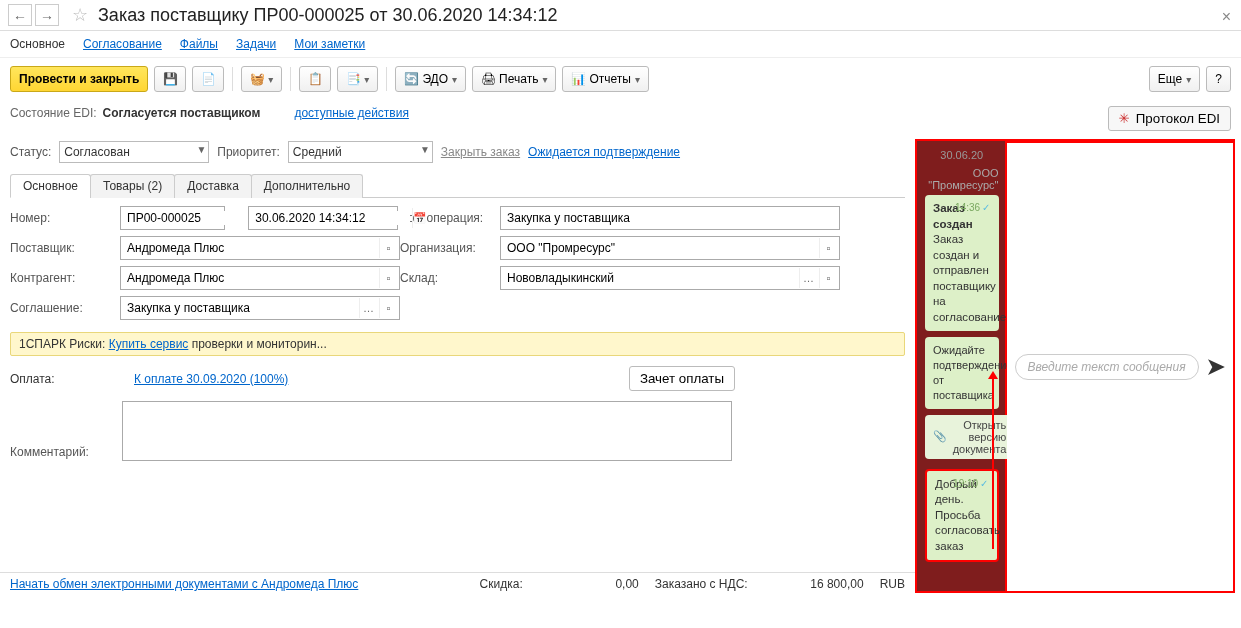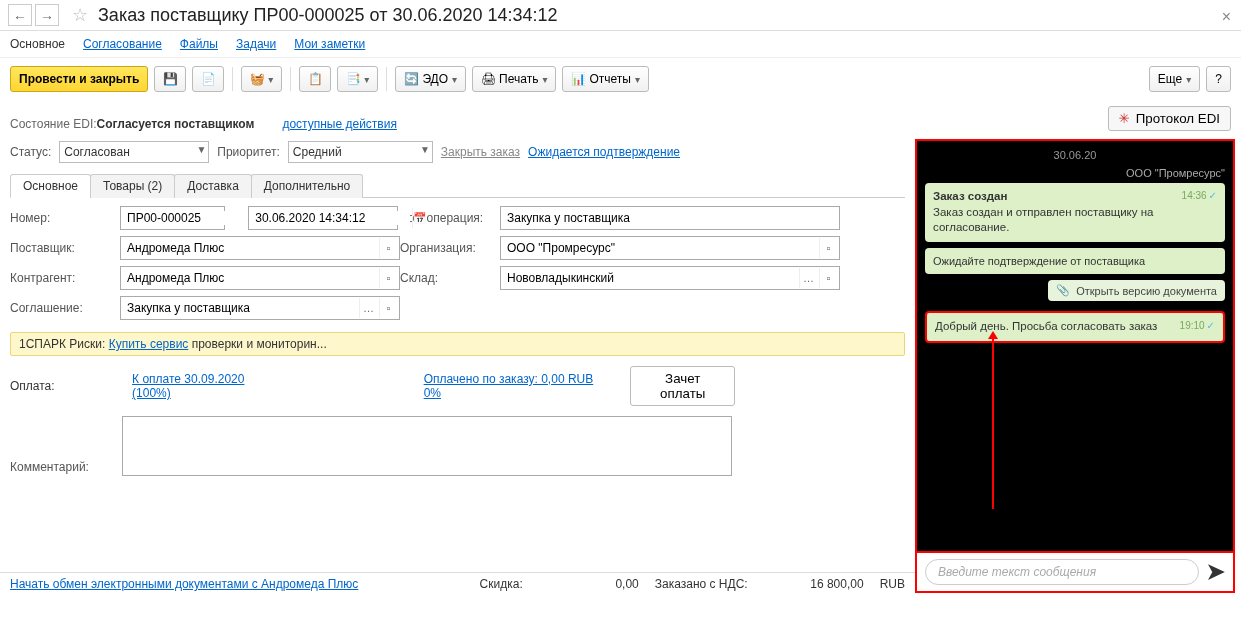--- a/index.html
+++ b/index.html
@@ -11,28 +11,28 @@
 .close-x { position: absolute; right: 10px; top: 8px; font-size: 16px; color: #888; cursor: pointer; }
 .subnav { padding: 6px 10px; display: flex; gap: 18px; border-bottom: 1px solid #eee; }
 .subnav a { color: #0066cc; text-decoration: underline; cursor: pointer; }
 .subnav .active { color: #333; text-decoration: none; }
 .toolbar { padding: 8px 10px; display: flex; align-items: center; gap: 6px; flex-wrap: wrap; justify-content: center; }
 .btn { border: 1px solid #bbb; background: linear-gradient(#fff,#f0f0f0); padding: 4px 8px; border-radius: 3px; cursor: pointer; display: inline-flex; align-items: center; gap: 4px; height: 26px; font-size: 12px; }
 .btn-yellow { background: linear-gradient(#ffe65c,#ffd633); border-color: #c9a818; font-weight: bold; }
 .btn small { font-size: 10px; color: #666; }
 .toolbar-sep { width: 1px; height: 24px; background: #ddd; margin: 0 2px; }
 .toolbar-right { margin-left: auto; display: flex; gap: 6px; }
-.edi-row { padding: 6px 10px; display: flex; align-items: flex-end; }
+.edi-row { padding: 6px 10px; display: flex; align-items: flex-start; gap: 6px; }
 .edi-row .lbl { color: #666; }
 .edi-row .val { font-weight: bold; }
 .edi-row a { color: #0066cc; text-decoration: underline; margin-left: 28px; cursor: pointer; }
 .btn-protocol { margin-left: auto; border: 1px solid #bbb; background: #f7f7f7; padding: 4px 10px; border-radius: 3px; cursor: pointer; display: flex; align-items: center; gap: 6px; }
 .main-split { display: flex; height: calc(100% - 170px); }
 .left-pane { flex: 1; padding: 0 10px; position: relative; }
-.right-pane { width: 320px; border: 2px solid #ff0000; margin: 2px 6px 2px 0; display: flex; flex-direction: column; background: #000000; position: relative; }
+.right-pane { width: 320px; border: 2px solid #ff0000; margin: 2px 6px 2px 0; display: flex; flex-direction: row; background: #7f1d1d; position: relative; }
 .status-row { display: flex; align-items: center; gap: 8px; padding: 4px 0; flex-wrap: wrap; }
 .status-row label { color: #555; }
 .select-field { border: 1px solid #bbb; padding: 2px 4px; height: 22px; min-width: 120px; background: #fff; position: relative; display: flex; align-items: center; }
 .select-field .dd { position: absolute; right: 2px; top: 2px; font-size: 10px; color: #666; }
 .status-row a { color: #0066cc; text-decoration: underline; cursor: pointer; }
 .status-row .grey-link { color: #888; }
 .tabs { display: flex; margin-top: 6px; border-bottom: 1px solid #ccc; }
 .tab { padding: 4px 12px; border: 1px solid #ccc; border-bottom: none; background: #f3f3f3; cursor: pointer; margin-right: -1px; border-radius: 3px 3px 0 0; position: relative; top: 1px; }
 .tab.active { background: #fff; border-bottom: 1px solid #fff; }
 .form-grid { padding: 8px 0; display: grid; grid-template-columns: 110px 280px 100px 340px; row-gap: 6px; align-items: center; }
@@ -222,21 +222,20 @@
 
     <div class="spark-row">
       <span>1СПАРК Риски:</span>
       <a>Купить сервис</a>
       <span>проверки и мониторин...</span>
     </div>
 
     <div class="pay-row">
       <label style="width:104px;">Оплата:</label>
       <a>К оплате 30.09.2020 (100%)</a>
-      <a style="margin-left:120px;">Оплачено по заказу: 0,00 RUB  0%</a>
       <button class="btn-outline" style="margin-left:auto;margin-right:170px;">Зачет оплаты</button>
     </div>
 
     <div class="comment-row">
       <label style="width:104px;margin-top:44px;">Комментарий:</label>
       <textarea class="comment-box" style=""></textarea>
     </div>
 
     <div class="footer-bar">
       <a>Начать обмен электронными документами с Андромеда Плюс</a>

